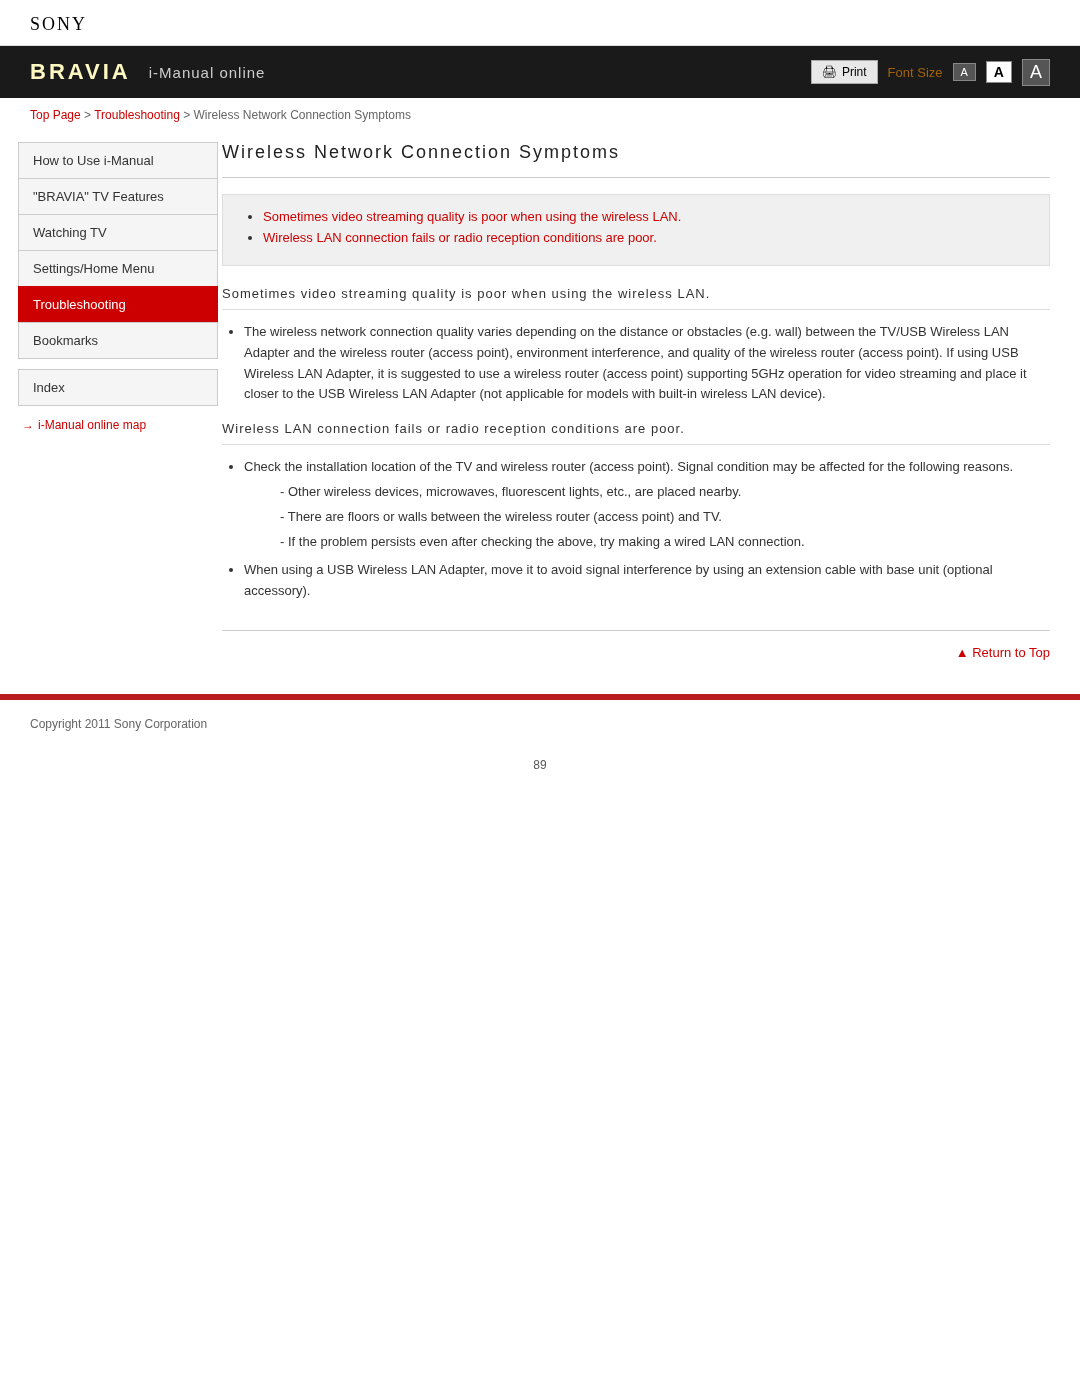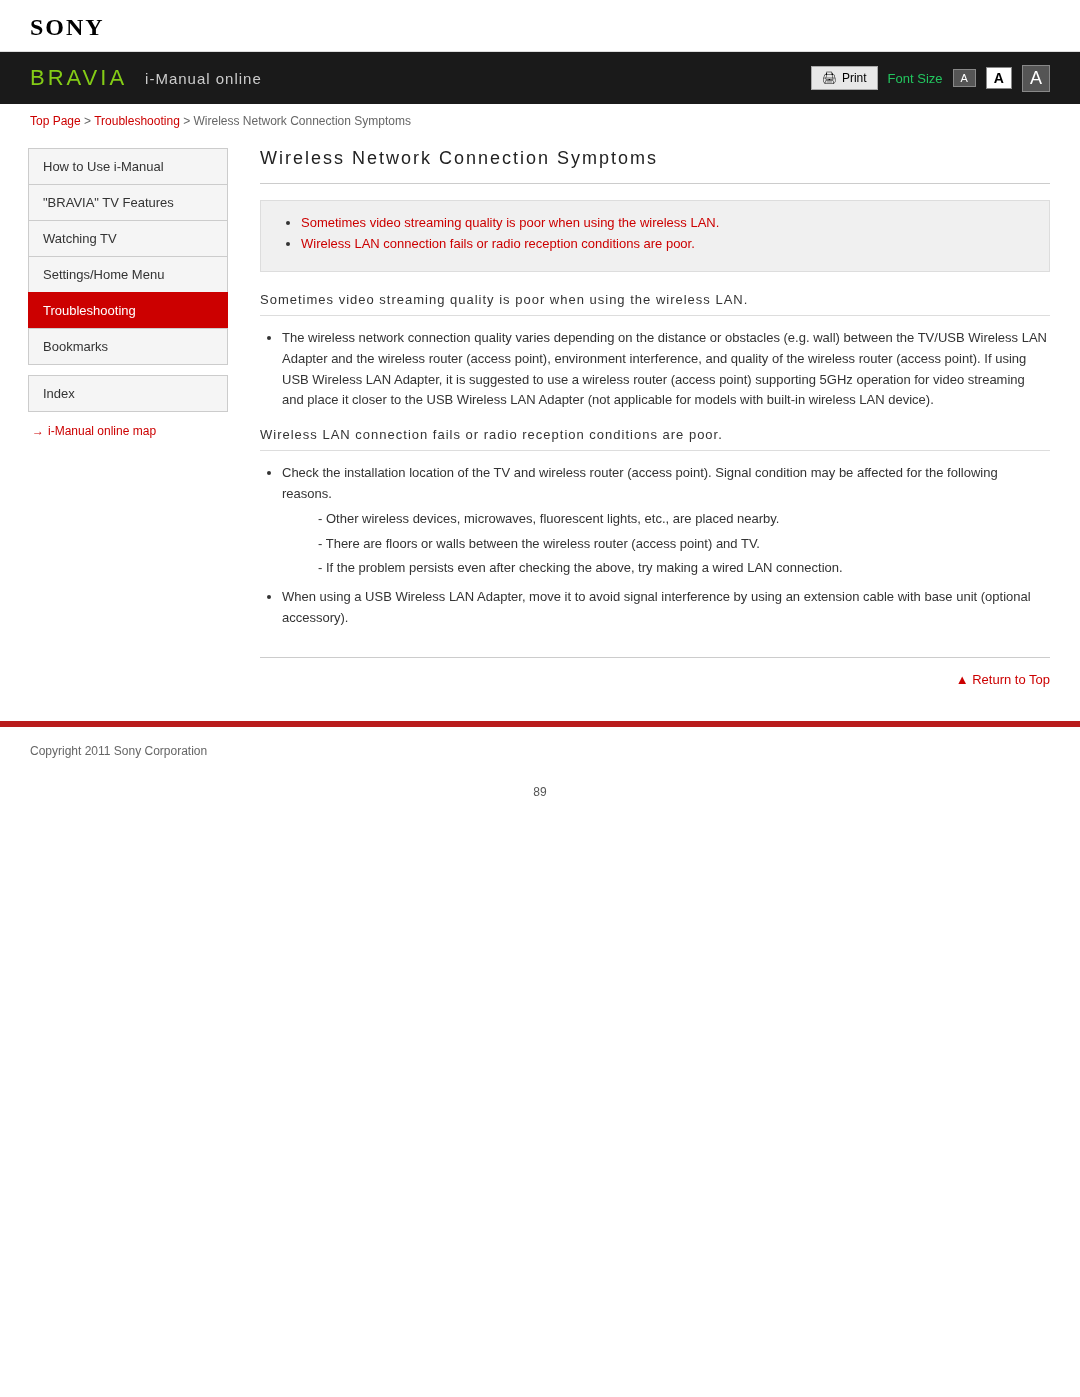--- a/index.html
+++ b/index.html
@@ -1,40 +1,40 @@
 <!DOCTYPE html>
 <html><head>
   <meta charset="utf-8">
   <style>
     * { margin: 0; padding: 0; box-sizing: border-box; }
     body { font-family: Arial, sans-serif; background: #fff; color: #333; font-size: 13px; width: 1080px; min-height: 1397px; }
 
     
     .header { padding: 14px 30px 10px 30px; border-bottom: 1px solid #ddd; }
-    .sony-logo { font-size: 24px; font-weight: bold; font-family: 'Times New Roman', serif; letter-spacing: 2px; color: #000; }
+    .sony-logo { font-size: 18px; font-weight: normal; font-family: 'Times New Roman', serif; letter-spacing: 2px; color: #000; }
     .sony-tagline { font-size: 9px; color: #555; letter-spacing: 1px; }
 
     
     .navbar { background: #1a1a1a; display: flex; align-items: center; padding: 0 30px; height: 52px; }
-    .bravia-logo { color: #84cc16; font-size: 22px; font-weight: normal; letter-spacing: 3px; font-family: Arial, sans-serif; margin-right: 18px; }
+    .bravia-logo { color: #fef9c3; font-size: 22px; font-weight: bold; letter-spacing: 3px; font-family: Arial, sans-serif; margin-right: 18px; }
     .navbar-title { color: #ccc; font-size: 15px; letter-spacing: 1px; flex: 1; }
     .navbar-right { display: flex; align-items: center; gap: 10px; }
     .print-btn { background: #e8e8e8; border: 1px solid #aaa; padding: 4px 10px; font-size: 12px; cursor: pointer; display: flex; align-items: center; gap: 5px; }
-    .font-size-label { color: #22c55e; font-size: 13px; text-align: center; }
+    .font-size-label { color: #a16207; font-size: 13px; text-align: center; }
     .font-btn { background: #555; border: 1px solid #888; color: #fff; padding: 2px 7px; cursor: pointer; font-size: 11px; }
     .font-btn.active { background: #fff; color: #000; font-size: 15px; font-weight: bold; }
     .font-btn.large { font-size: 17px; }
 
     
     .breadcrumb { padding: 10px 30px; font-size: 12px; color: #666; }
     .breadcrumb a { color: #c00; text-decoration: none; }
     .breadcrumb span { color: #666; }
 
     
-    .main-layout { display: flex; padding: 0 30px 20px 28px; gap: 32px; }
+    .main-layout { display: flex; padding: 0 30px 20px 18px; gap: 4px; }
 
     
     .sidebar { width: 200px; flex-shrink: 0; margin-top: 10px; }
     .sidebar-item { border: 1px solid #ccc; border-bottom: none; padding: 10px 14px; font-size: 13px; cursor: pointer; background: #f5f5f5; color: #333; }
     .sidebar-item:last-of-type { border-bottom: 1px solid #ccc; }
     .sidebar-item.active { background: #cc0000; color: #fff; border-color: #cc0000; }
     .sidebar-index { border: 1px solid #ccc; padding: 10px 14px; font-size: 13px; cursor: pointer; background: #f5f5f5; margin-top: 10px; }
     .sidebar-link { color: #cc0000; font-size: 12px; margin-top: 12px; padding-left: 4px; cursor: pointer; display: flex; align-items: center; gap: 4px; }
 
     

